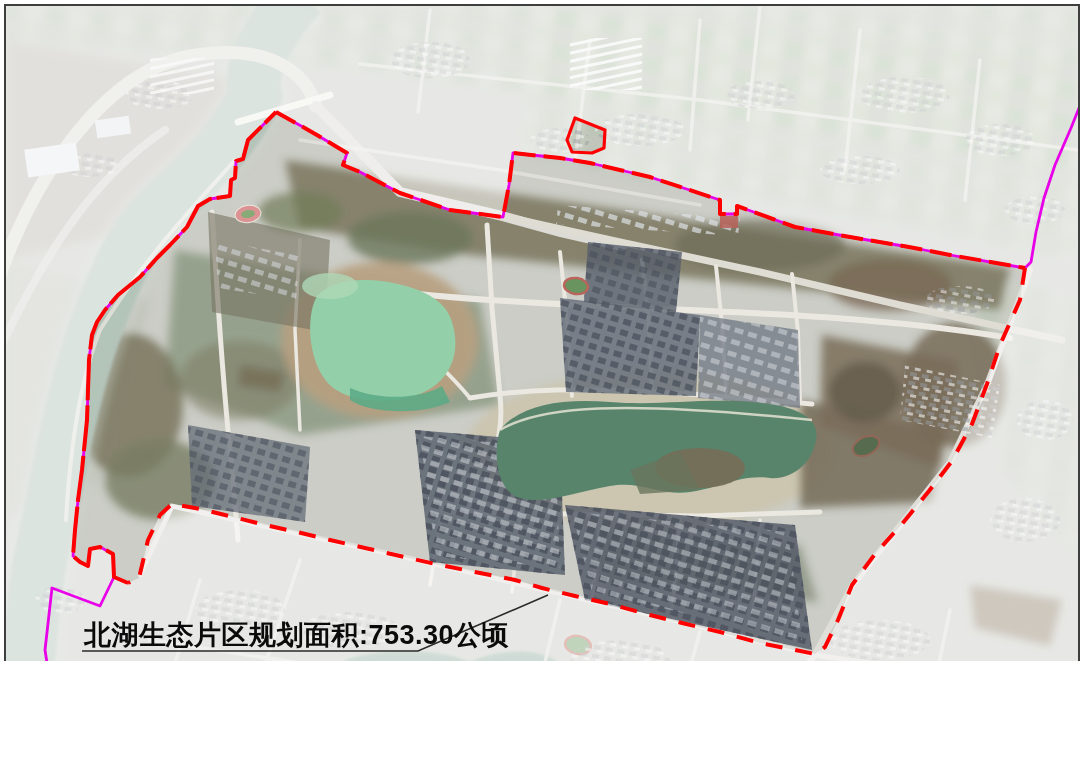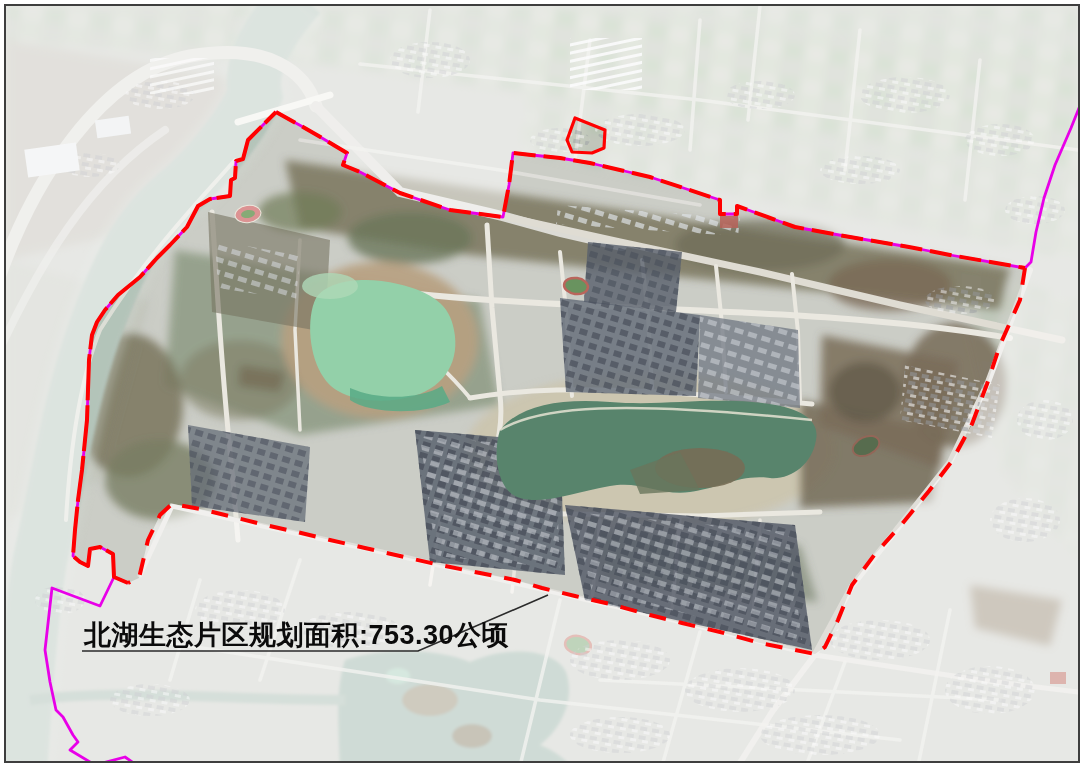--- a/index.html
+++ b/index.html
@@ -1,18 +1,18 @@
 <!DOCTYPE html>
 <html style="--planning-boundary: #ff0000; --eco-boundary: #e800e8; --annotation-text: #0b0b0b; --leader-line: #2b2b2b; --frame: #3e3e3e; --outside-wash: rgba(255,255,255,0.54); --big-lake: #4a7a60; --small-lake: #8acda2; --river: #9db3a7;"><head>
 <meta charset="utf-8">
 <style>
   html,body{margin:0;padding:0;background:#ffffff;}
   .stage{
     position:relative;
-    width:1084px;height:767px;
+    width:1084px;height:661px;
     background:#ffffff;
     font-family:"Liberation Sans", sans-serif;
     overflow:hidden;
   }
   svg{display:block;}
   .red-line{
     fill:none;
     stroke:var(--planning-boundary,#ff0000);
     stroke-width:4;
     stroke-linejoin:round;

